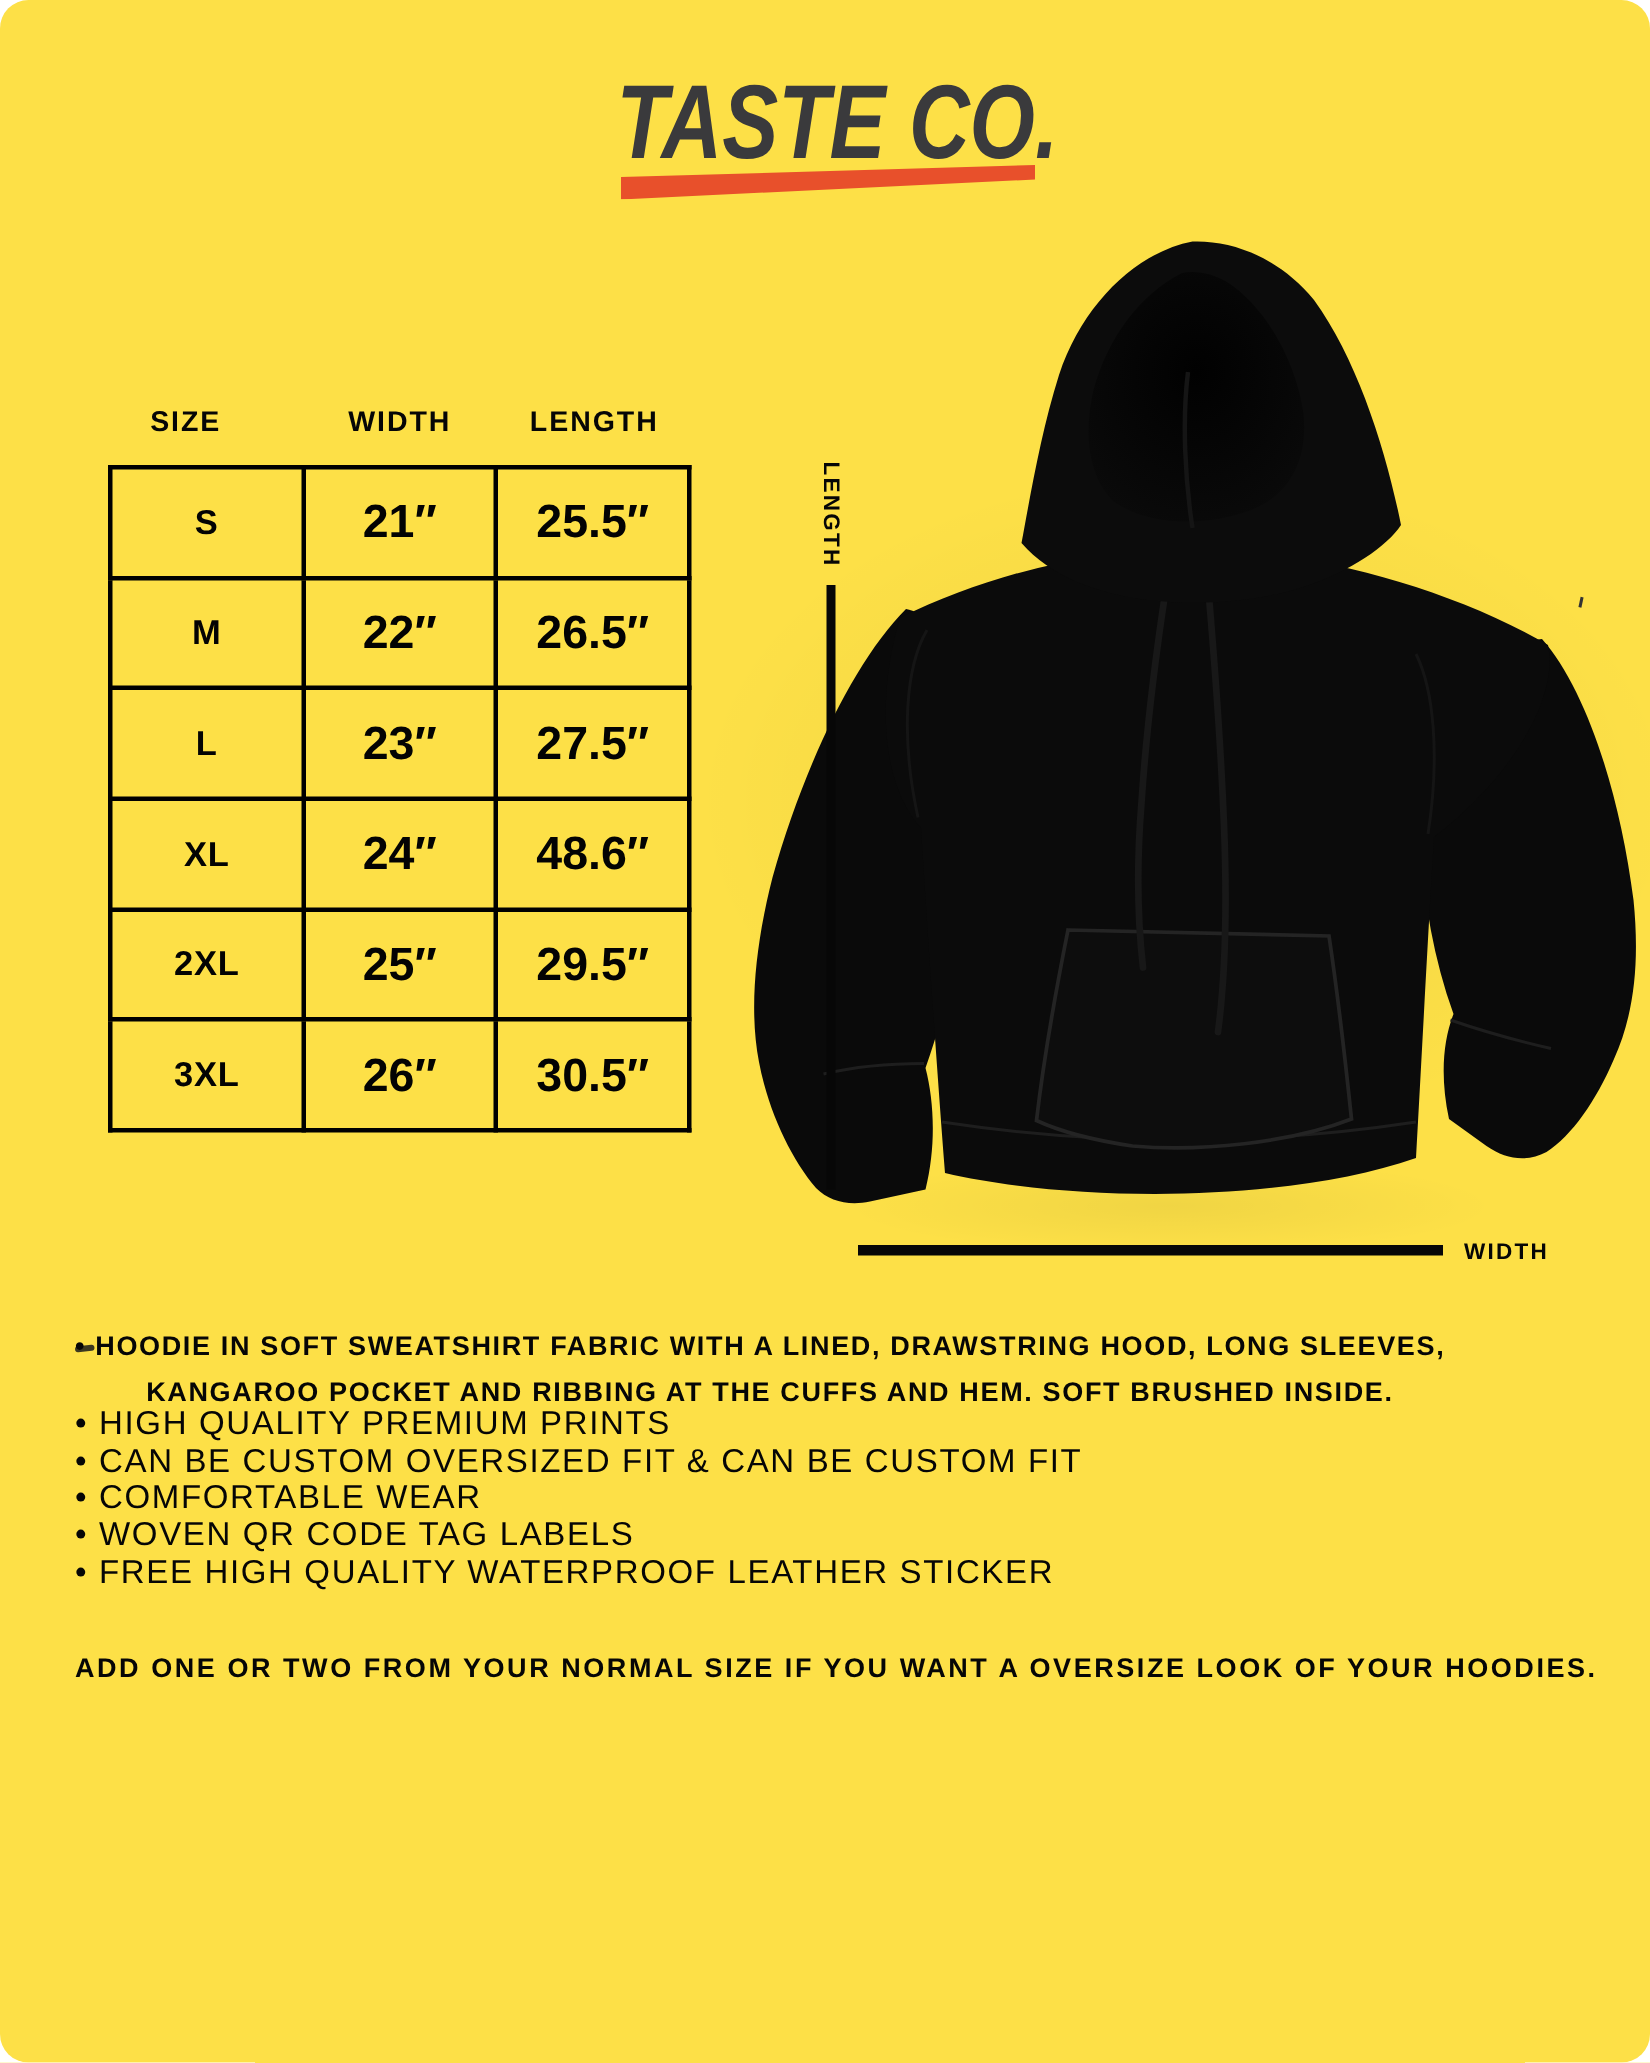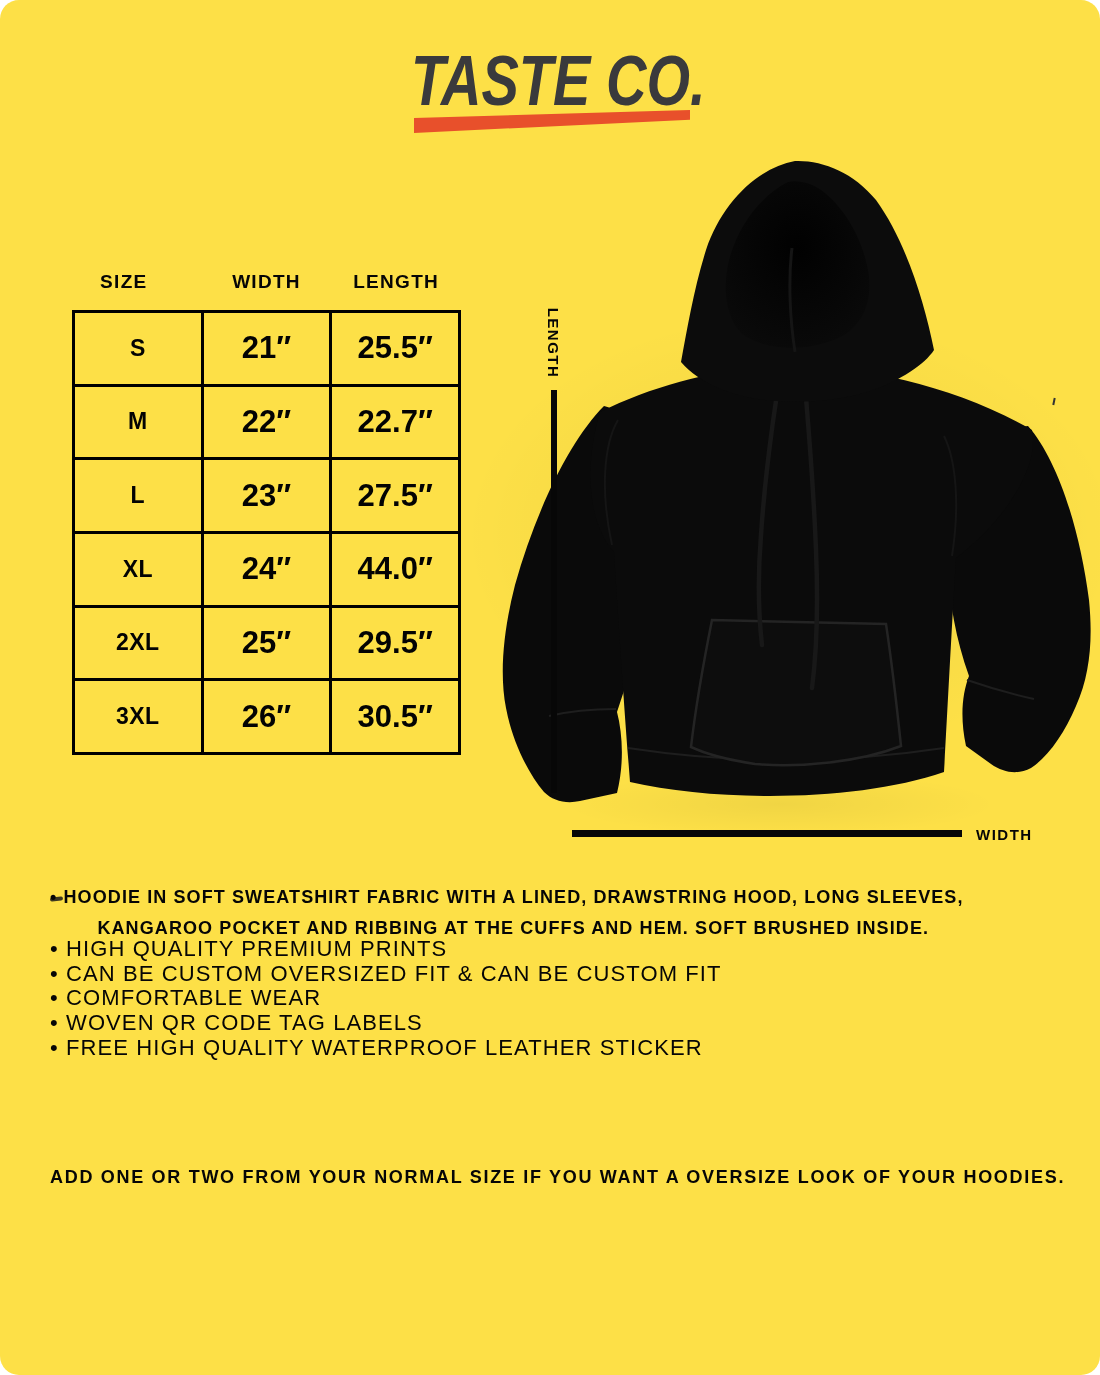--- a/index.html
+++ b/index.html
@@ -46,21 +46,21 @@
   }
   .len-bar{position:absolute;left:551px;top:390px;width:6px;height:403px;background:#070707;}
   .wid-bar{position:absolute;left:572px;top:830px;width:390px;height:7px;background:#070707;}
   .wid-label{position:absolute;left:976px;top:826px;font-size:15px;font-weight:bold;letter-spacing:1.5px;}
   .tick-artifact{position:absolute;left:1053px;top:398px;width:2px;height:7px;background:#333;transform:rotate(12deg);}
   
   .stray-mark{position:absolute;left:50px;top:897px;width:13px;height:4px;background:#1a1a1a;border-radius:2px;transform:rotate(-6deg);opacity:.85;}
   .intro{position:absolute;left:50px;top:882px;font-size:18px;font-weight:bold;letter-spacing:1.1px;line-height:31px;white-space:nowrap;}
   .intro .l2{padding-left:13px;text-align:center;}
   .blist{position:absolute;left:50px;top:937px;font-size:22px;font-weight:normal;letter-spacing:1.1px;line-height:24.7px;white-space:nowrap;}
-  .note{position:absolute;left:50px;top:1165px;font-size:18px;font-weight:bold;letter-spacing:1.7px;line-height:24px;white-space:nowrap;}
+  .note{position:absolute;left:50px;top:1100px;font-size:18px;font-weight:bold;letter-spacing:1.7px;line-height:24px;white-space:nowrap;}
 </style>
 </head>
 <body>
 
 <div class="canvas">
 
   <div class="logo-text" style="color: rgb(58, 58, 60);">TASTE CO.</div>
   <div class="logo-swoosh" style="background: rgb(232, 80, 43);"></div>
 
   <div class="chart-head">
@@ -72,31 +72,31 @@
   <table class="size-table">
     <tbody>
       <tr>
         <td class="sz">S</td>
         <td class="val">21″</td>
         <td class="val">25.5″</td>
       </tr>
       <tr>
         <td class="sz">M</td>
         <td class="val">22″</td>
-        <td class="val">22.7″</td>
+        <td class="val">26.5″</td>
       </tr>
       <tr>
         <td class="sz">L</td>
         <td class="val">23″</td>
         <td class="val">27.5″</td>
       </tr>
       <tr>
         <td class="sz">XL</td>
         <td class="val">24″</td>
-        <td class="val">44.0″</td>
+        <td class="val">48.6″</td>
       </tr>
       <tr>
         <td class="sz">2XL</td>
         <td class="val">25″</td>
         <td class="val">29.5″</td>
       </tr>
       <tr>
         <td class="sz">3XL</td>
         <td class="val">26″</td>
         <td class="val">30.5″</td>

